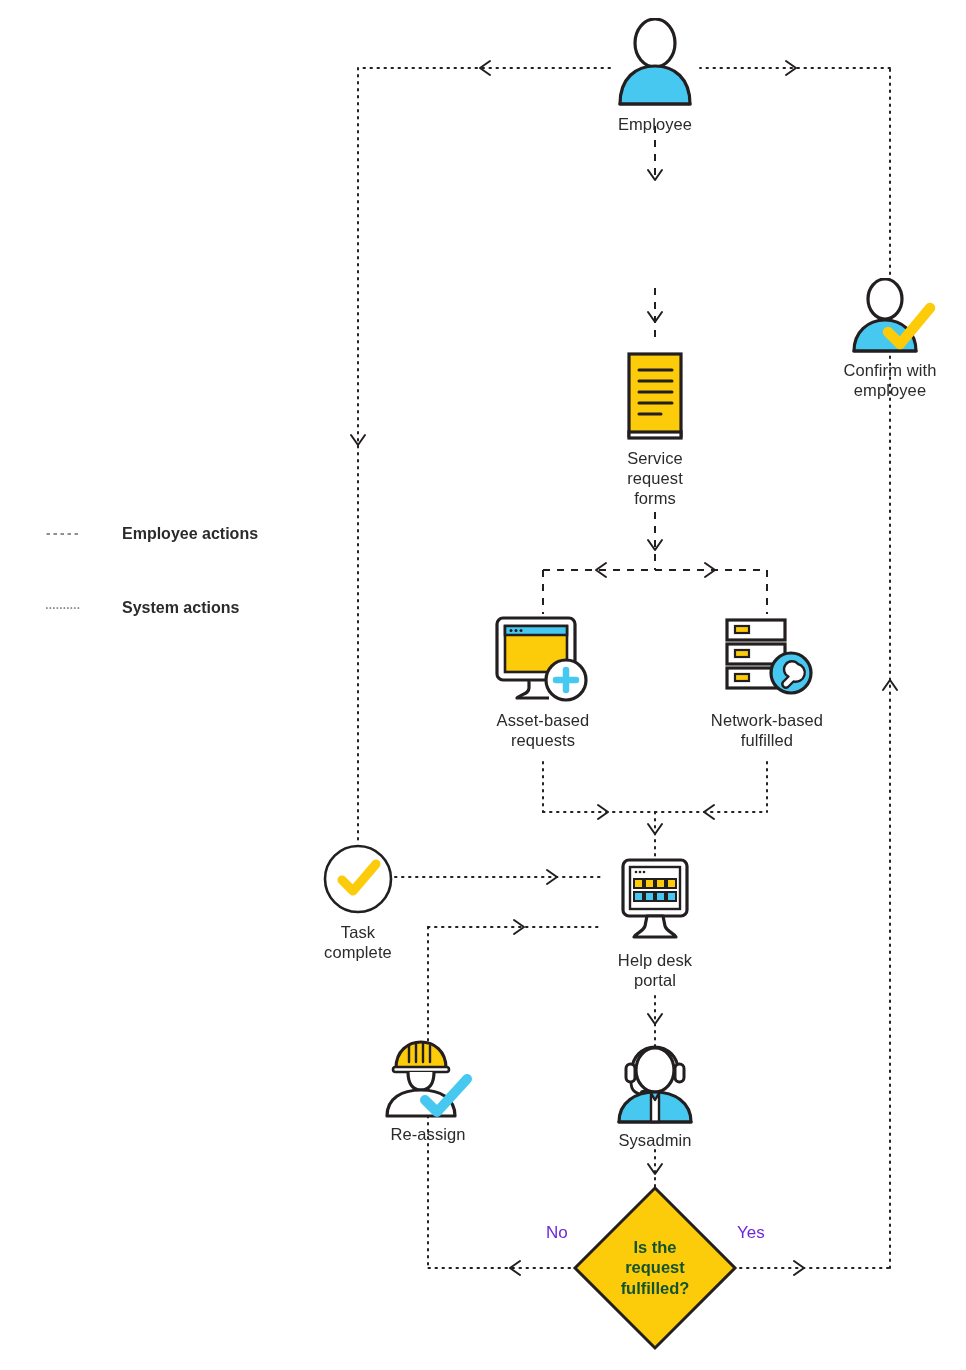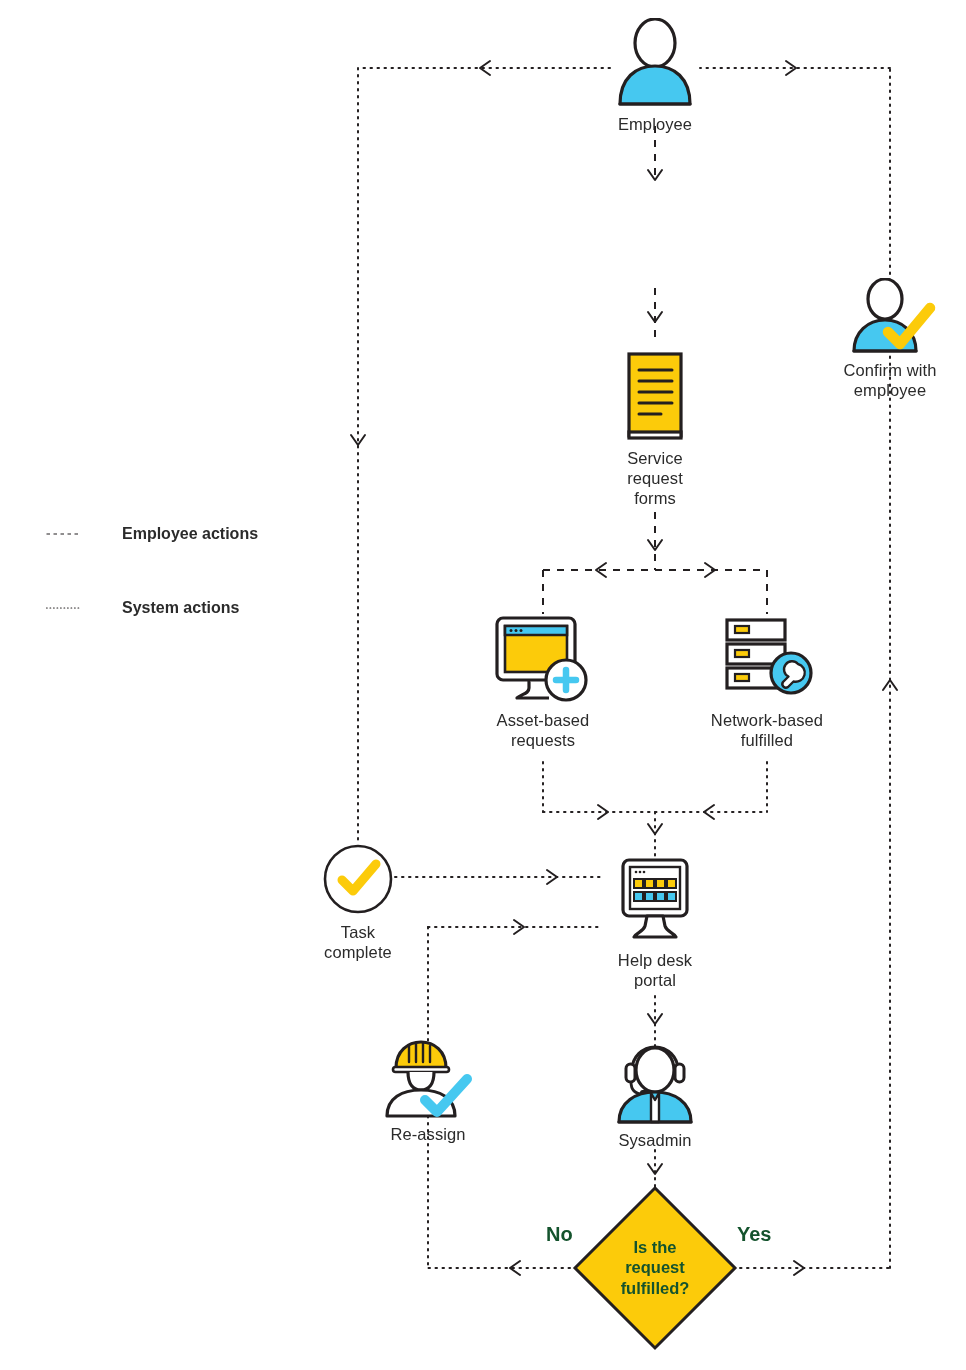--- a/index.html
+++ b/index.html
@@ -16,21 +16,21 @@
   }
   .legend-row{position:absolute;display:flex;align-items:center;}
   .legend-label{font-size:16px;font-weight:700;color:#2b2b2b;margin-left:22px;white-space:nowrap;}
   .legend-dash,.legend-dot{width:72px;height:2px;}
   .diamond-text{
       position:absolute;width:130px;text-align:center;left:50%;top:50%;
       transform:translate(-50%,-50%);
       font-size:16.5px;font-weight:700;line-height:1.24;color:#14532d;
       white-space:pre-line;
   }
-  .edge-label{position:absolute;font-size:20px;font-weight:700;color:#14532d;}
+  .edge-label{position:absolute;font-size:17px;font-weight:400;color:#6d28d9;}
   .icon-wrap{display:flex;justify-content:center;align-items:flex-end;}
 </style>
 </head>
 <body>
 
 <div id="stage">
 
   <svg class="layer" viewBox="0 0 966 1370">
     <g fill="none" stroke="#231f20" stroke-width="2">
 

